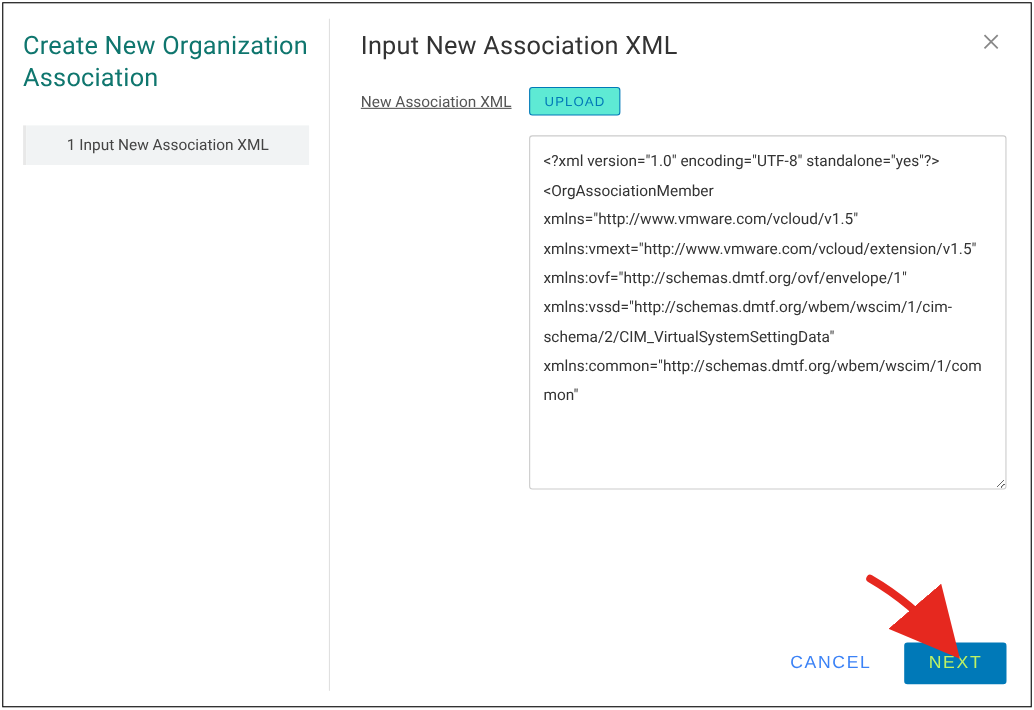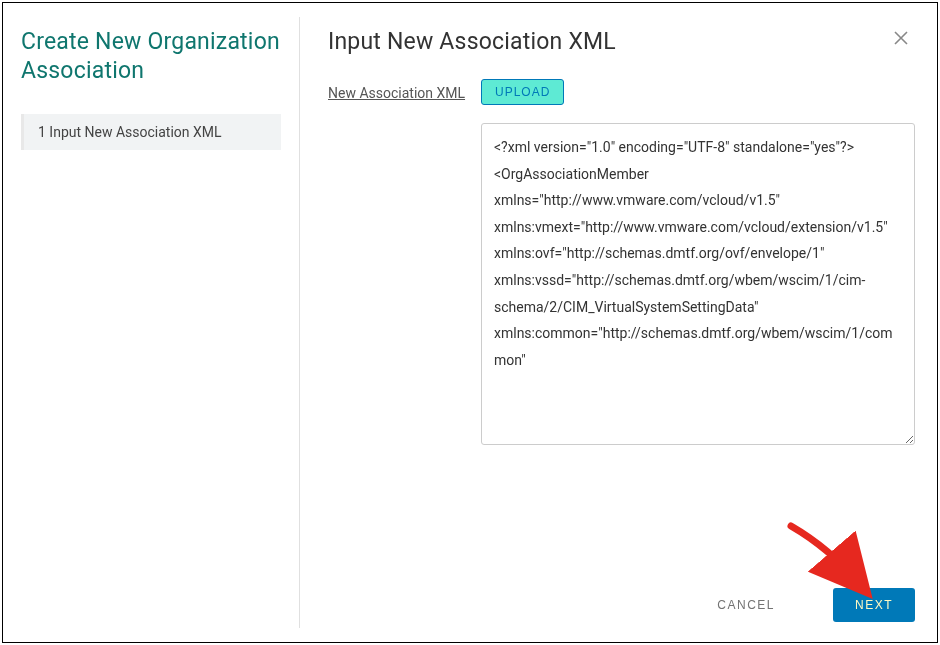--- a/index.html
+++ b/index.html
@@ -40,20 +40,21 @@
     }
     .steps {
       border-left: 3px solid #e8e8e8;
       padding-left: 0;
     }
     .step {
       padding: 10px 14px;
       font-size: 14px;
       color: #777;
       cursor: pointer;
+      text-align: center;
     }
     .step.active {
       background: #f1f3f4;
       color: #444;
       font-weight: 400;
     }
     .divider {
       width: 1px;
       background: #e0e0e0;
       margin: 14px 0;
@@ -142,39 +143,38 @@
       margin-top: auto;
       display: flex;
       justify-content: flex-end;
       gap: 14px;
       align-items: center;
       padding-top: 20px;
     }
     .cancel-btn {
       background: transparent;
       border: none;
-      color: #737373;
-      font-size: 12px;
+      color: #3b82f6;
+      font-size: 16px;
       letter-spacing: 1.5px;
       padding: 10px 16px;
       cursor: pointer;
       font-weight: 500;
       text-align: right;
     }
     .next-btn {
       background: #0079b8;
       border: none;
-      color: #fef9c3;
-      font-size: 12px;
+      color: #bef264;
+      font-size: 16px;
       letter-spacing: 1.5px;
       padding: 10px 22px;
       border-radius: 3px;
       cursor: pointer;
       font-weight: 500;
-      margin-left: 28px;
     }
     .arrow-annotation {
       position: absolute;
       left: 776px;
       top: 515px;
       pointer-events: none;
     }
   </style>
 </head>
 <body>

